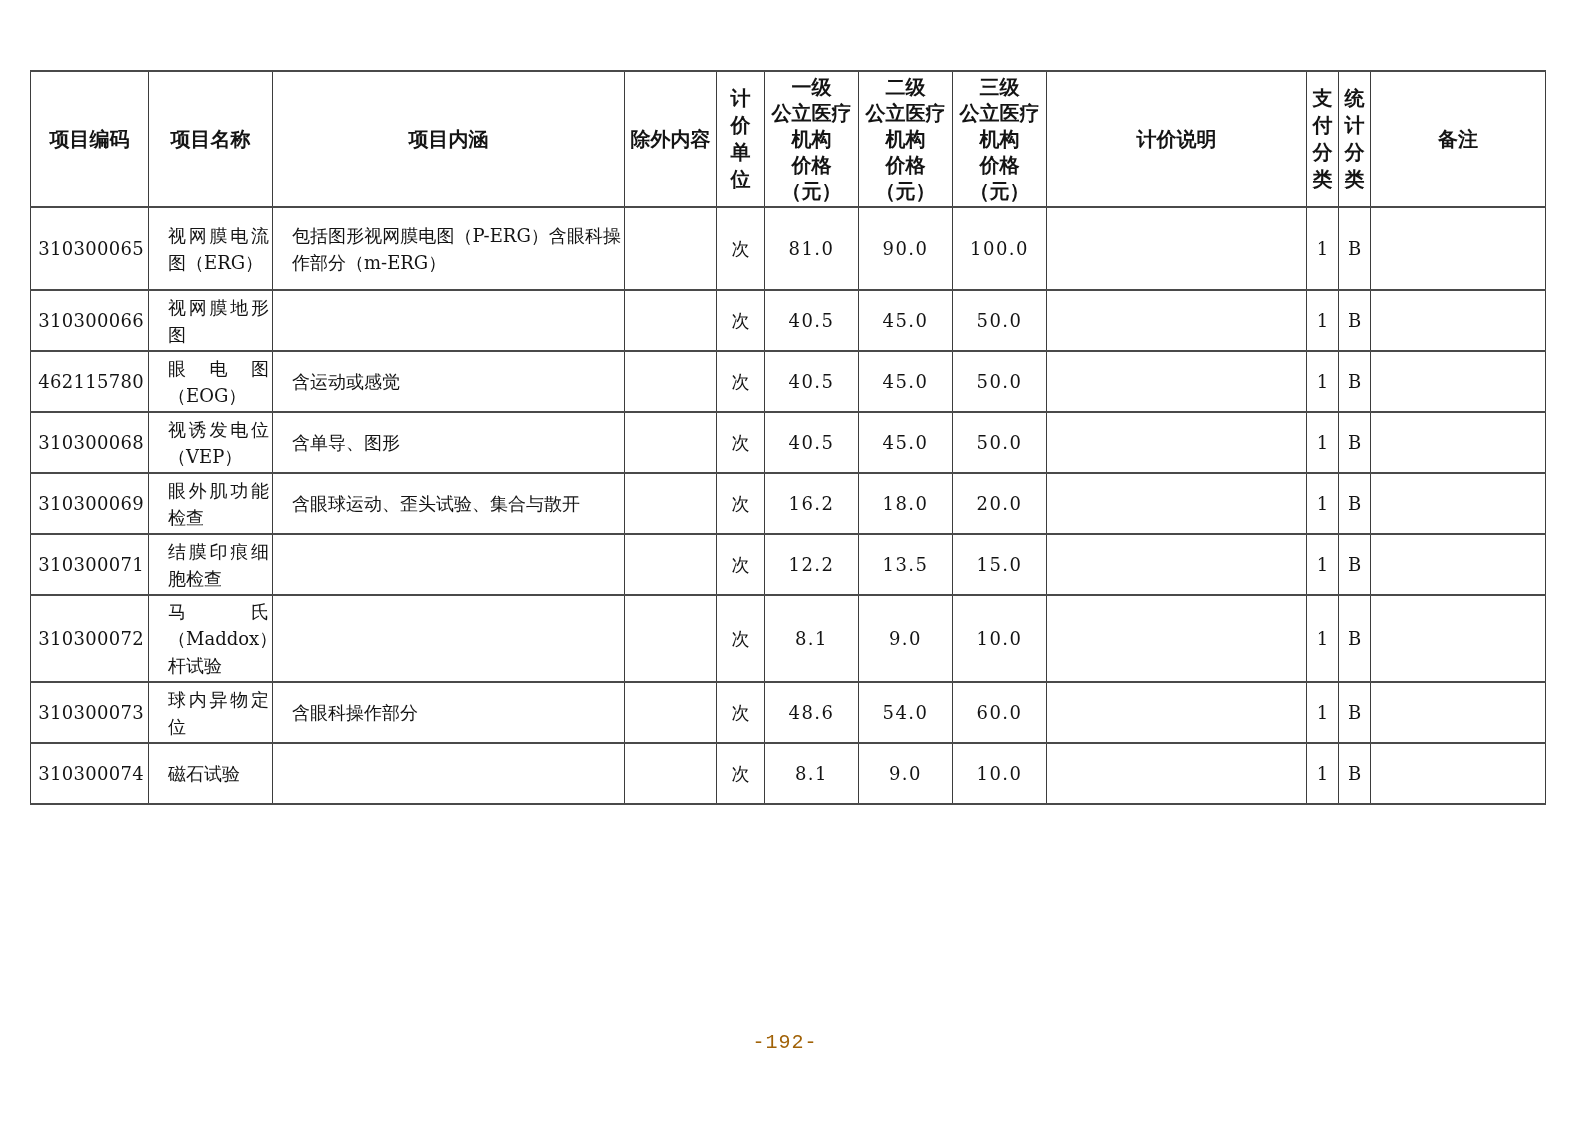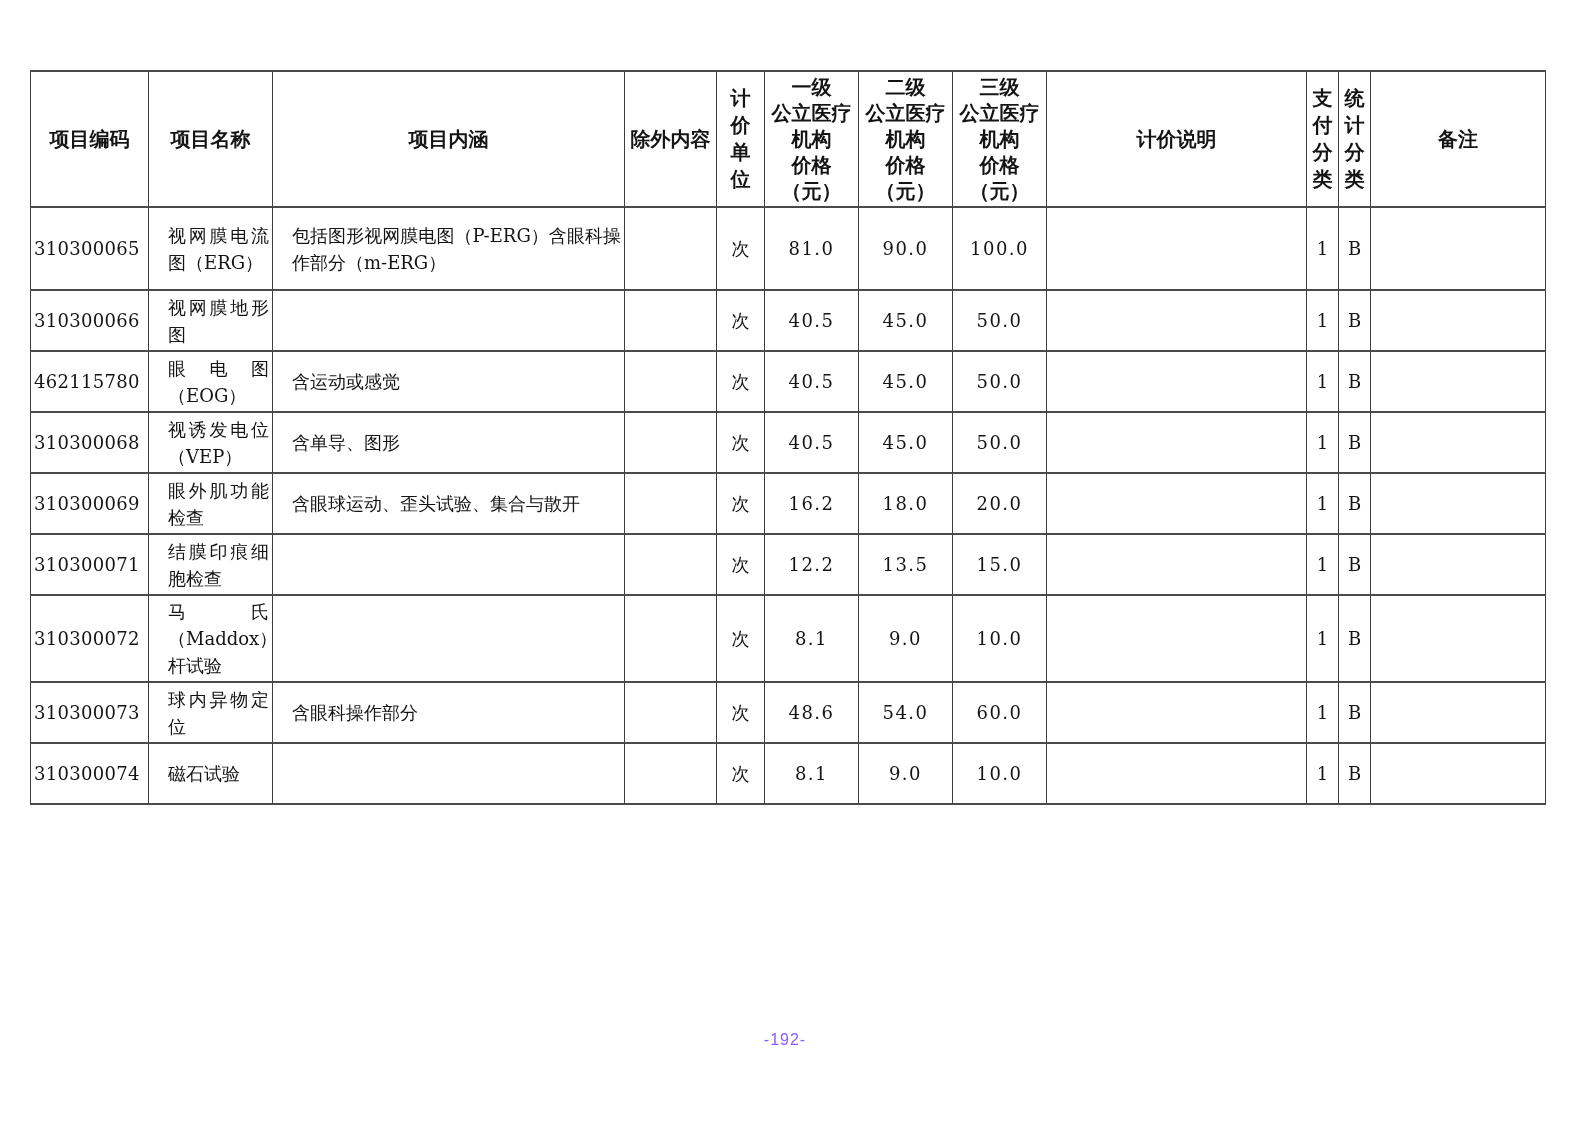--- a/index.html
+++ b/index.html
@@ -47,43 +47,43 @@
   }
   .vstack {
     width: 1.08em;
     margin: 0 auto;
     word-break: break-all;
     line-height: 1.35;
     text-align: center;
   }
   td { font-size: 18px; line-height: 1.5; }
   td.code {
-    text-align: left;
+    text-align: right;
     padding-left: 3px;
     letter-spacing: 0.3px;
     white-space: nowrap;
   }
   td.name, td.content {
     text-align: justify;
     text-align-last: left;
     padding-left: 19px;
     padding-right: 3px;
   }
   td.unit, td.num, td.pay, td.stat { text-align: center; }
   td.num { letter-spacing: 1.5px; margin-left: 19px; }
   .footer {
     position: absolute;
     left: 0;
     top: 1031px;
     width: 1570px;
     text-align: center;
-    font-family: Liberation Sans, sans-serif;
-    font-size: 16px;
+    font-family: Liberation Mono, monospace;
+    font-size: 20px;
     letter-spacing: 1px;
-    color: #8b5cf6;
+    color: #a16207;
   }
 </style>
 </head>
 <body>
 
 <div class="page">
   <table class="price-table">
     <colgroup>
       <col style="width:118px">
         <col style="width:124px">

